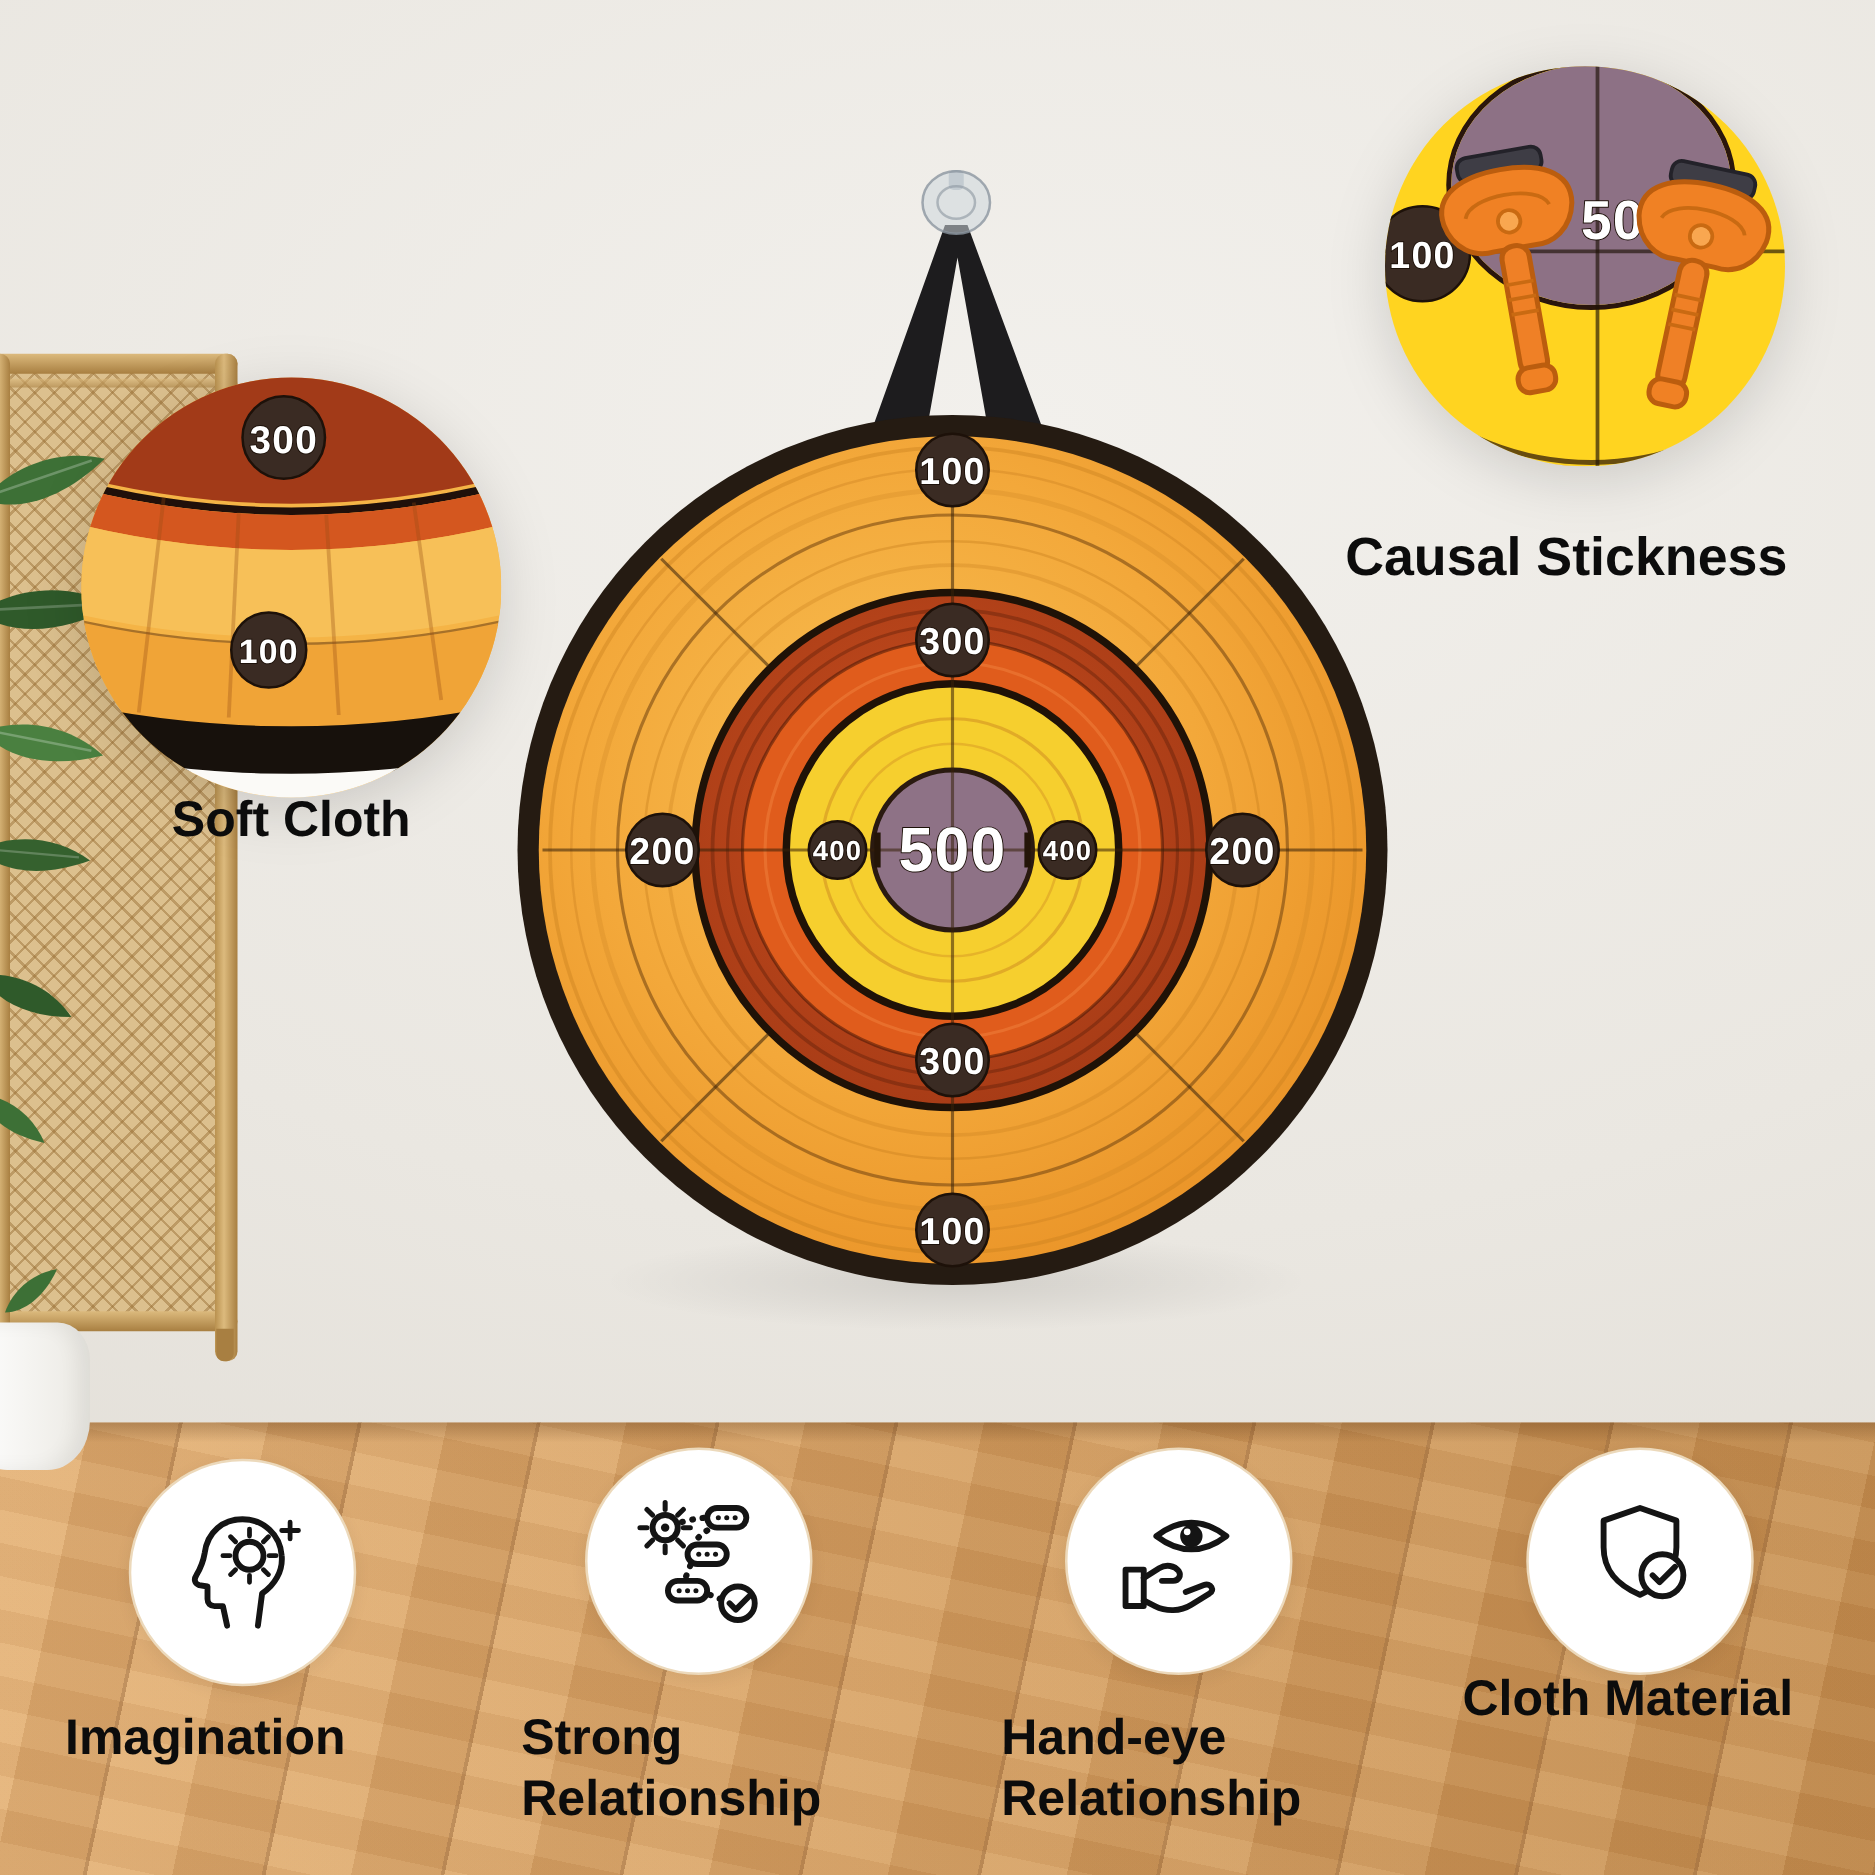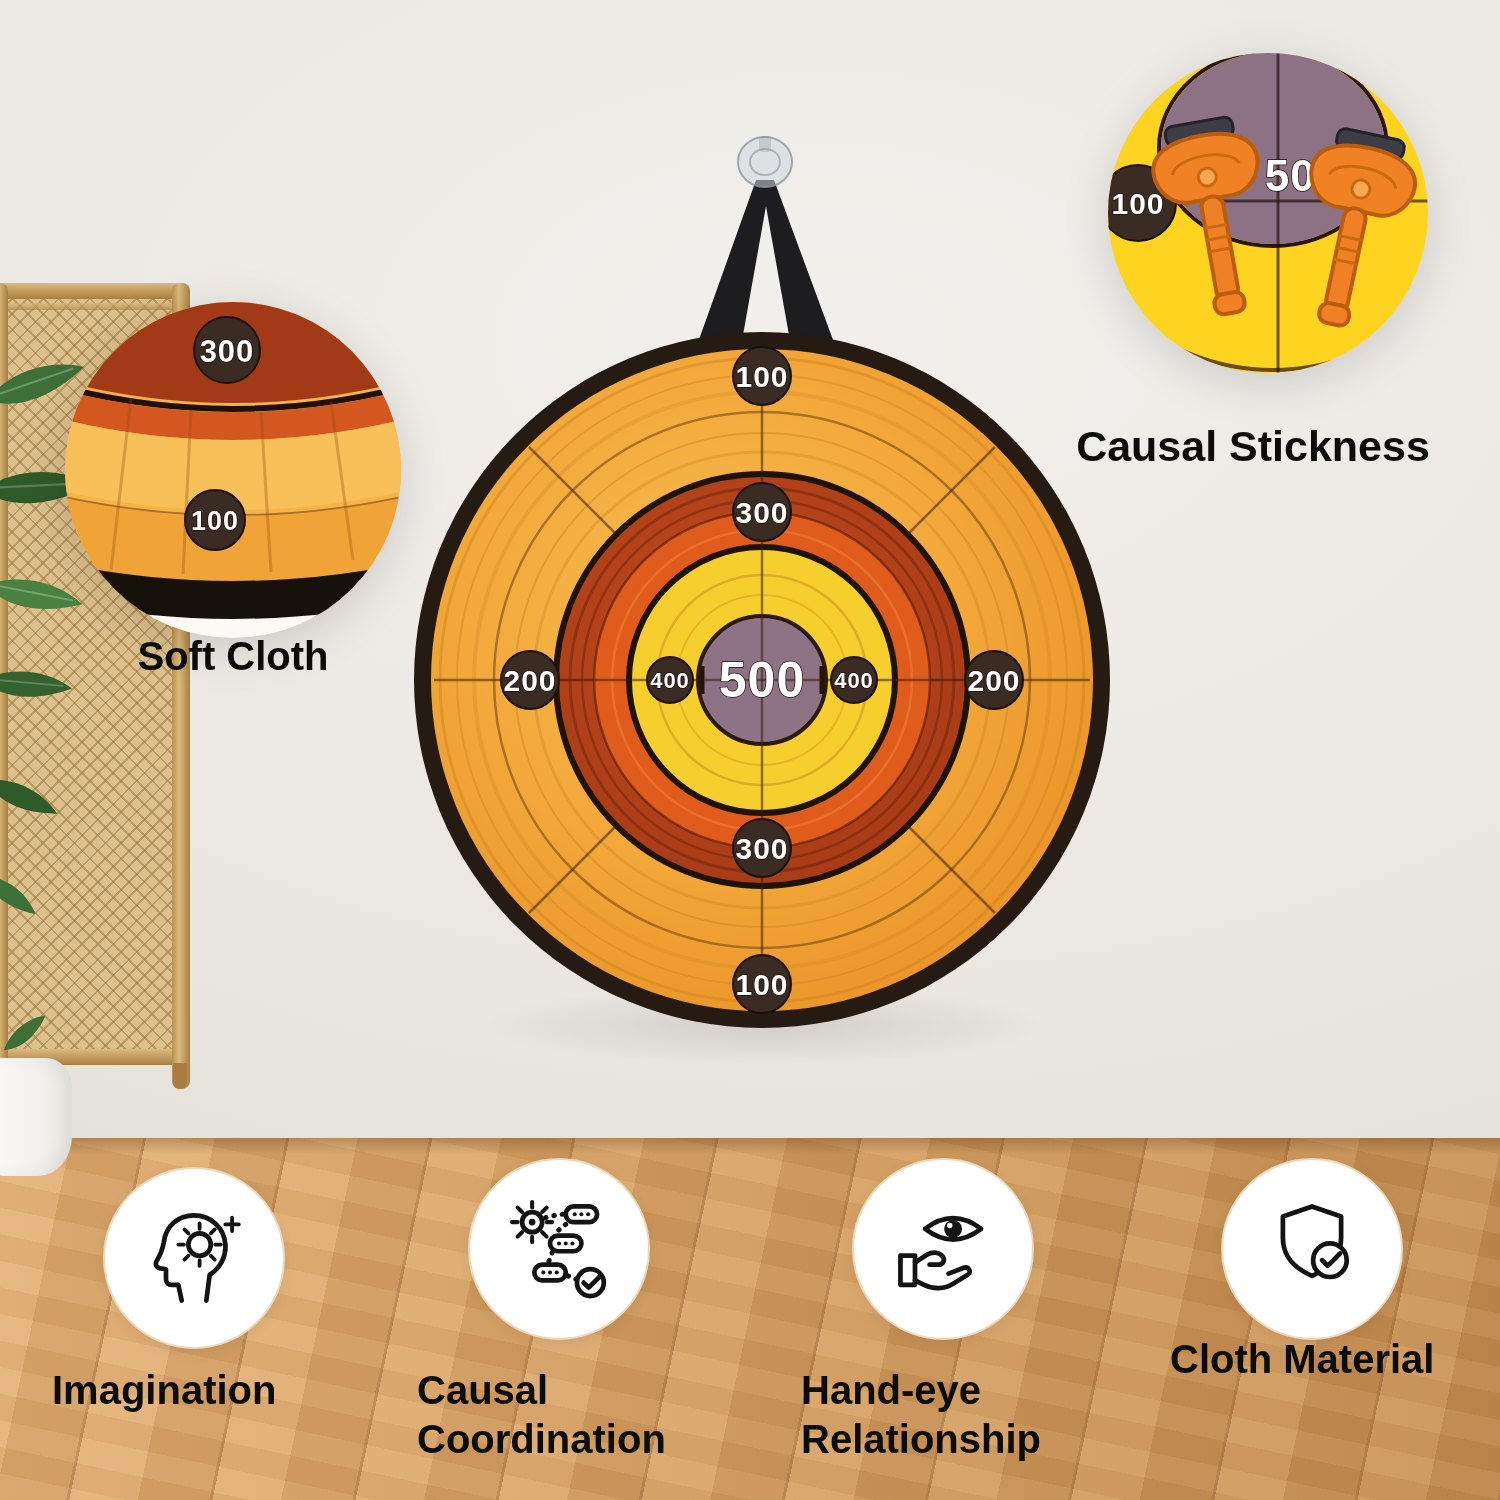--- a/index.html
+++ b/index.html
@@ -334,16 +334,16 @@
     <svg class="ficon" viewBox="0 0 100 100">
       <g class="lineart">
         <path d="M50 12 l26 9 v19 c0 17-10 27-26 34 C34 67 24 57 24 40 V21 Z"></path>
         <circle cx="66" cy="60" r="15" fill="#ffffff"></circle>
         <path d="M59 60 l5 5 L75 54"></path>
       </g>
     </svg>
   </div>
 
   <div class="feature-label" style="left:192px;top:1366px">Imagination</div>
-  <div class="feature-label" style="left:557px;top:1366px">Causal Coordination</div>
+  <div class="feature-label" style="left:557px;top:1366px">Strong Relationship</div>
   <div class="feature-label" style="left:941px;top:1366px">Hand-eye Relationship</div>
   <div class="feature-label" style="left:1310px;top:1335px">Cloth Material</div>
 </div>
 
 </body></html>

